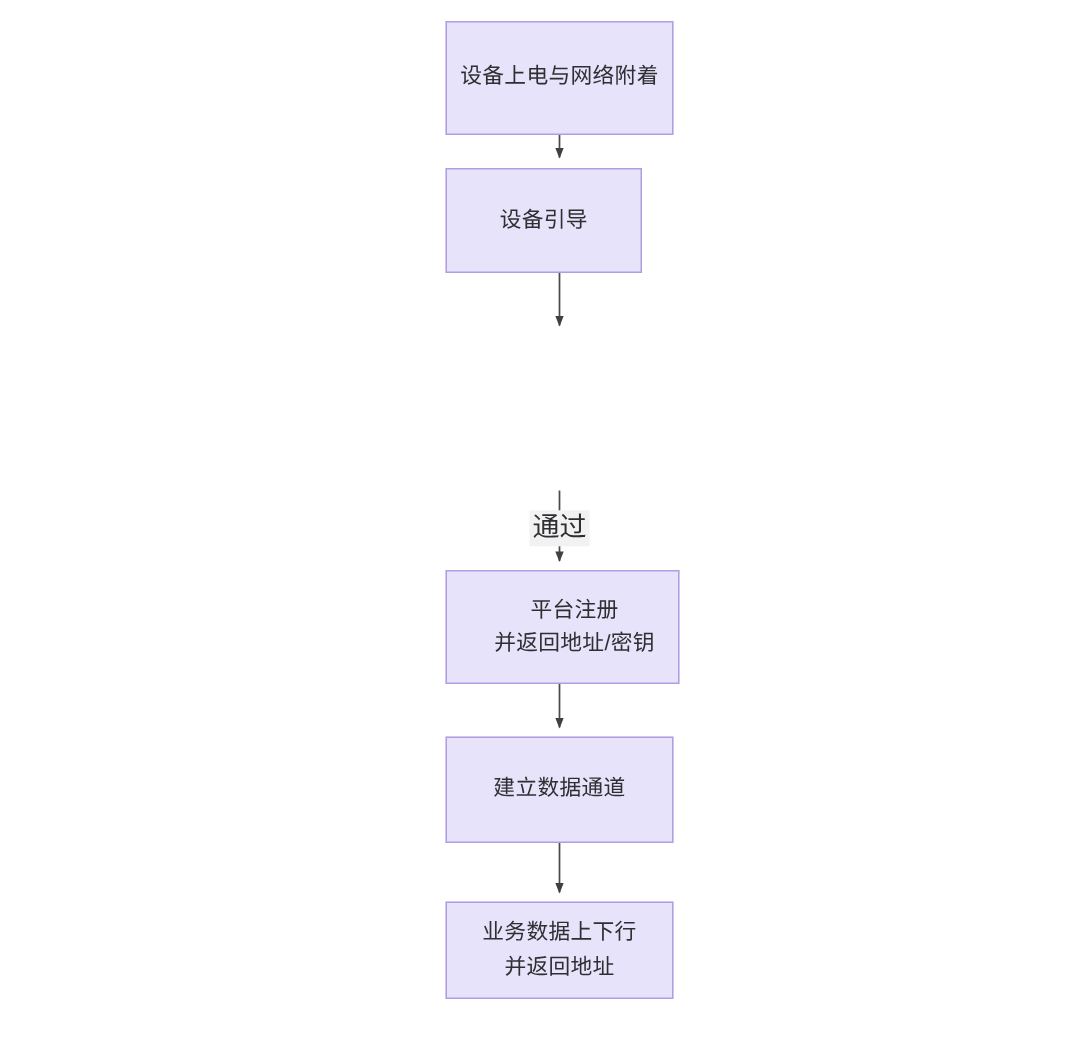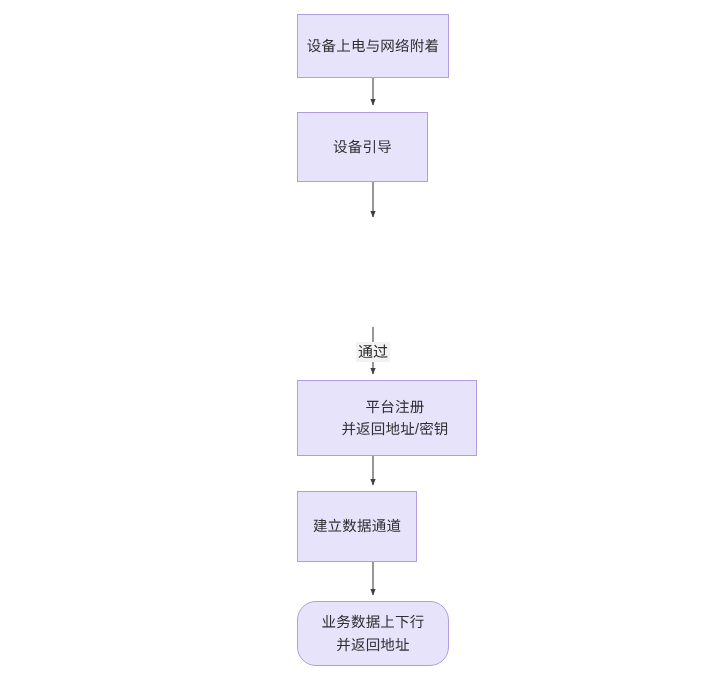--- a/index.html
+++ b/index.html
@@ -75,21 +75,21 @@
     position: absolute;
     inset: 0;
     display: flex;
     align-items: center;
     justify-content: center;
   }
   .edge-label {
     position: absolute;
     background: #f2f2f2;
     color: #2f2f33;
-    font-size: 15px;
+    font-size: 18px;
     line-height: 1.2;
     padding: 1px 2px;
     white-space: nowrap;
     transform: translate(-50%, -50%);
   }
 </style>
 </head>
 <body>
 
 <div id="flow-canvas">
@@ -105,38 +105,38 @@
 
     <line x1="373" y1="182" x2="373" y2="217" stroke="#4a4a4a" stroke-width="1.15" marker-end="url(#arrowhead)"></line>
 
     <line x1="373" y1="327" x2="373" y2="374" stroke="#4a4a4a" stroke-width="1.15" marker-end="url(#arrowhead)"></line>
 
     <line x1="373" y1="456" x2="373" y2="485" stroke="#4a4a4a" stroke-width="1.15" marker-end="url(#arrowhead)"></line>
 
     <line x1="373" y1="562" x2="373" y2="595" stroke="#4a4a4a" stroke-width="1.15" marker-end="url(#arrowhead)"></line>
   </svg>
 
-  <div class="node" style="left:297px; top:14px; width:152px; height:64px;">
+  <div class="node" style="left:297px; top:14px; width:152px; height:76px;font-family:Liberation Mono, monospace;">
     <span class="line">设备上电与网络附着</span>
   </div>
 
   <div class="node" style="left:297px; top:112px; width:131px; height:70px;">
     <span class="line">设备引导</span>
   </div>
 
 
   <div class="edge-label" style="left:373px; top:352px;">通过</div>
 
-  <div class="node" style="left:297px; top:380px; width:180px; height:76px;padding-left:16px;">
+  <div class="node" style="left:297px; top:380px; width:156px; height:76px;padding-left:16px;">
     <span class="line">平台注册</span>
     <span class="line">并返回地址/密钥</span>
   </div>
 
-  <div class="node" style="left:297px; top:491px; width:120px; height:71px;">
+  <div class="node" style="left:297px; top:491px; width:152px; height:71px;">
     <span class="line">建立数据通道</span>
   </div>
 
-  <div class="node" style="left:297px; top:601px; width:152px; height:65px;border-radius:19px;">
+  <div class="node" style="left:297px; top:601px; width:152px; height:65px;">
     <span class="line">业务数据上下行</span>
     <span class="line">并返回地址</span>
   </div>
 
 </div>
 
 </body></html>

